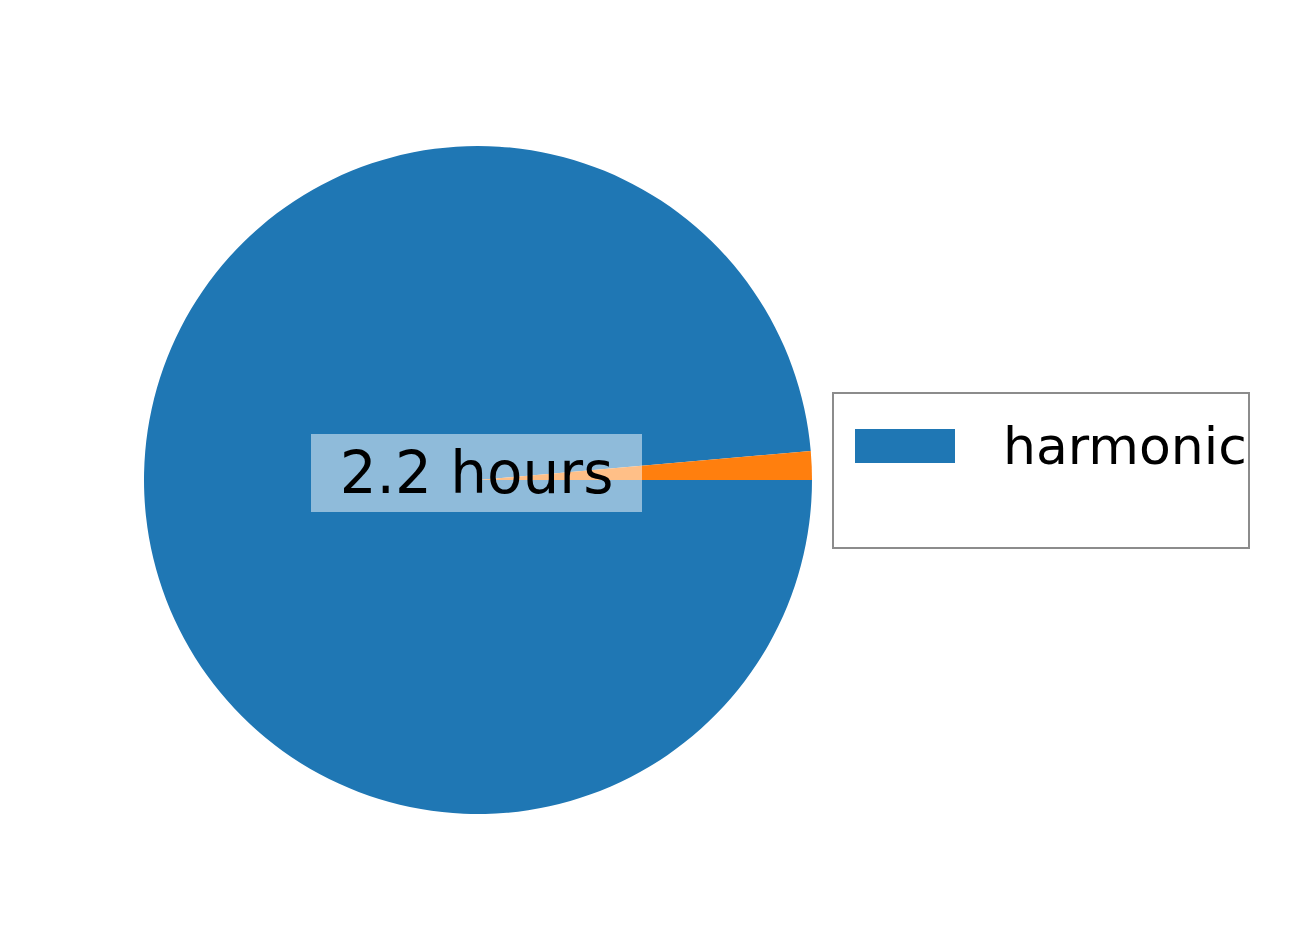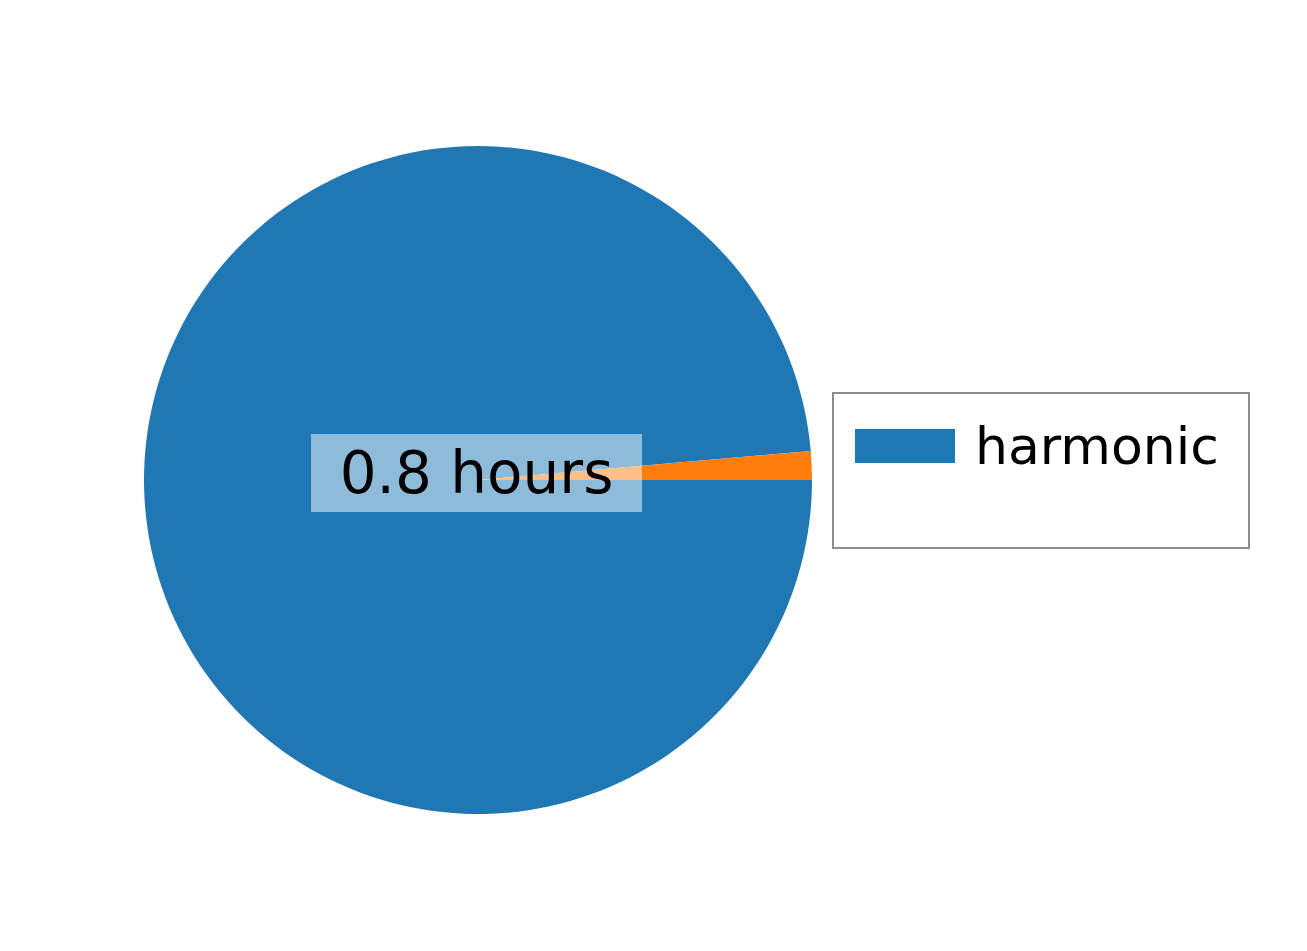--- a/index.html
+++ b/index.html
@@ -56,41 +56,41 @@
     position: absolute;
     display: flex;
     align-items: center;
   }
   .legend-swatch {
     width: 100px;
     height: 34px;
     flex: none;
   }
   .legend-text {
-    margin-left: 20px;
+    margin-left: 48px;
     font-size: 52px;
     line-height: 1;
     color: #000000;
     white-space: nowrap;
   }
 </style>
 </head>
 <body>
 
 <div id="figure">
 
   <svg id="pie-svg" viewBox="0 0 1307 951" xmlns="http://www.w3.org/2000/svg">
     <g>
       <path id="slice-harmonic" d="M 478 480 L 810.729029162643 450.8899819222822 A 334 334 0 1 0 812 480.00000000000006 Z" fill="#1f77b4"></path>
       <path id="slice-relax" d="M 478 480 L 812 480 A 334 334 0 0 0 810.729029162643 450.8899819222822 Z" fill="#ff7f0e"></path>
     </g>
   </svg>
 
   <div class="pie-label-box" id="pie-label" style="left: 311px; top: 434px; width: 331px; height: 78px;">
-    <span>0.8 hours</span>
+    <span>2.2 hours</span>
   </div>
 
   <div id="legend-box" style="left: 832px; top: 392px; width: 418px; height: 157px; border-color: rgb(140, 140, 140); background: rgb(255, 255, 255);">
 
     <div class="legend-entry" id="legend-entry-0" style="left: 21px; top: 26px;">
       <span class="legend-swatch" id="legend-swatch-0" style="background: rgb(31, 119, 180);"></span>
       <span class="legend-text">harmonic</span>
     </div>
 
 

